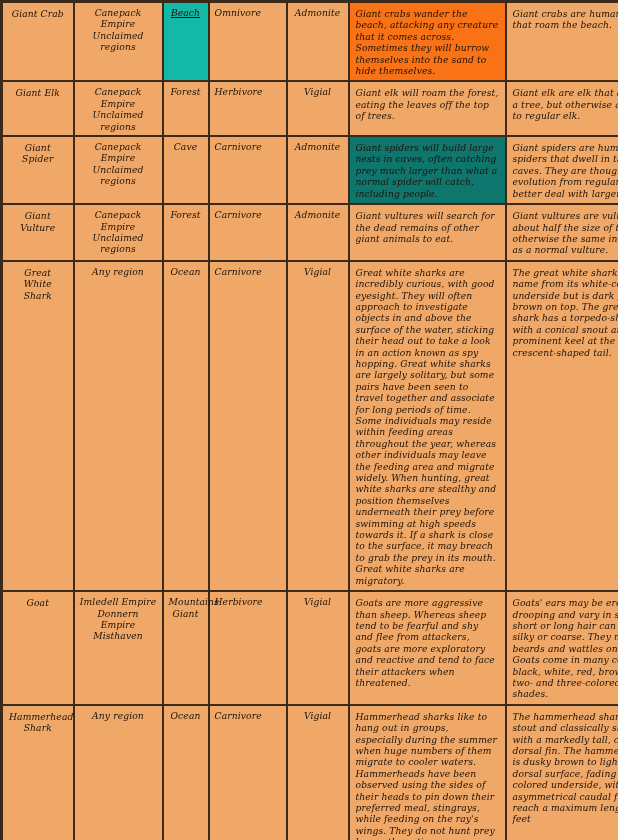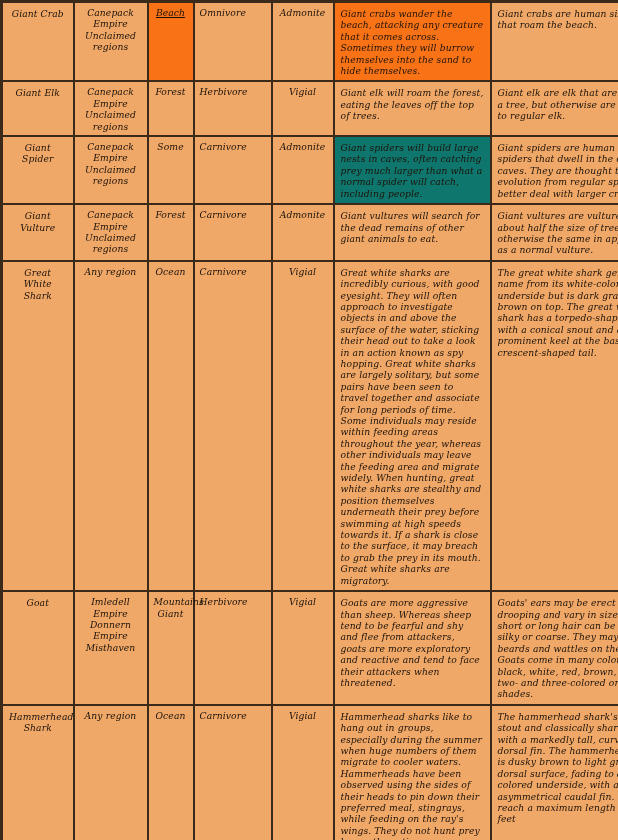--- a/index.html
+++ b/index.html
@@ -28,21 +28,21 @@
     padding: 4px 5px 3px 5px;
     font-style: italic;
     font-size: 9.2px;
     line-height: 11.4px;
     color: #1c1208;
     background: #f0a868;
     letter-spacing: 0.1px;
   }
   
   .col-name  { width: 72px;  text-align: center; }
-  .col-region{ width: 74px;  text-align: center; margin-top: 28px; }
+  .col-region{ width: 89px;  text-align: center; margin-top: 28px; }
   .col-biome { width: 46px;  text-align: center; }
   .col-diet  { width: 78px;  text-align: left; }
   .col-temper{ width: 62px;  text-align: center; }
   .col-behav { width: 157px; text-align: left; }
   .col-appear{ width: 184px; text-align: left; }
 
   .cell-lines span { display: block; }
   .para { margin: 1px; }
 </style>
 </head>
@@ -62,21 +62,21 @@
       <tr style="height: 48px;">
         <td class="col-name" style="border-color: rgb(59, 42, 26); background: rgb(240, 168, 104); color: rgb(28, 18, 8);">
           <p class="para">Giant Crab</p>
         </td>
         <td class="col-region" style="border-color: rgb(59, 42, 26); background: rgb(240, 168, 104); color: rgb(28, 18, 8);">
           <div class="cell-lines">
             <span>Canepack Empire</span>
             <span>Unclaimed regions</span>
           </div>
         </td>
-        <td class="col-biome" style="border-color: rgb(59, 42, 26); background: #f97316; color: rgb(28, 18, 8); text-decoration: underline;">
+        <td class="col-biome" style="border-color: rgb(59, 42, 26); background: #14b8a6; color: rgb(28, 18, 8); text-decoration: underline;">
           <div class="cell-lines">
             <span>Beach</span>
           </div>
         </td>
         <td class="col-diet" style="border-color: rgb(59, 42, 26); background: rgb(240, 168, 104); color: rgb(28, 18, 8);">
           <div class="cell-lines">
             <span>Omnivore</span>
           </div>
         </td>
         <td class="col-temper" style="border-color: rgb(59, 42, 26); background: rgb(240, 168, 104); color: rgb(28, 18, 8);">
@@ -128,21 +128,21 @@
           <p class="para">Giant Spider</p>
         </td>
         <td class="col-region" style="border-color: rgb(59, 42, 26); background: rgb(240, 168, 104); color: rgb(28, 18, 8);">
           <div class="cell-lines">
             <span>Canepack Empire</span>
             <span>Unclaimed regions</span>
           </div>
         </td>
         <td class="col-biome" style="border-color: rgb(59, 42, 26); background: rgb(240, 168, 104); color: rgb(28, 18, 8);">
           <div class="cell-lines">
-            <span>Some</span>
+            <span>Cave</span>
           </div>
         </td>
         <td class="col-diet" style="border-color: rgb(59, 42, 26); background: rgb(240, 168, 104); color: rgb(28, 18, 8);">
           <div class="cell-lines">
             <span>Carnivore</span>
           </div>
         </td>
         <td class="col-temper" style="border-color: rgb(59, 42, 26); background: rgb(240, 168, 104); color: rgb(28, 18, 8);">
           <div class="cell-lines">
             <span>Admonite</span>

